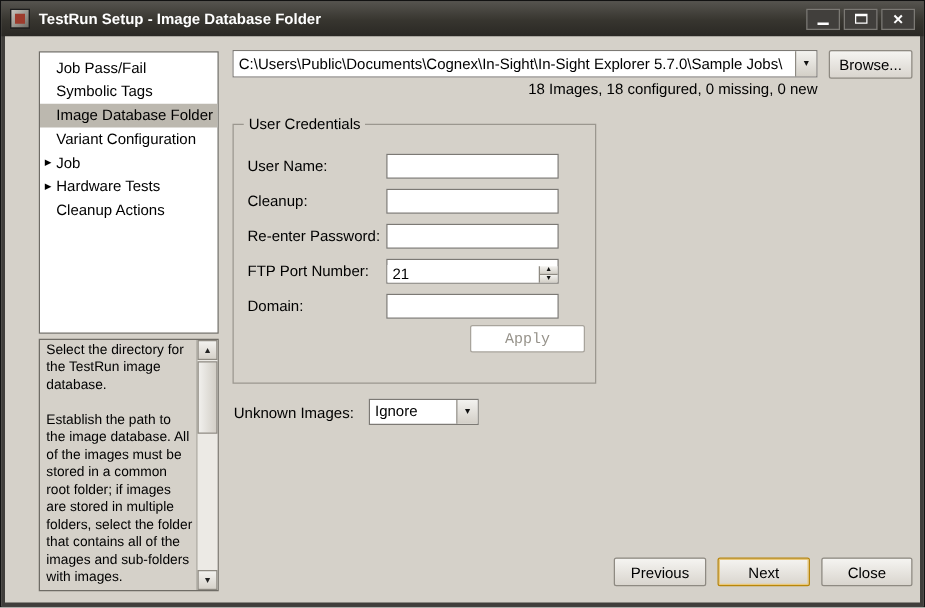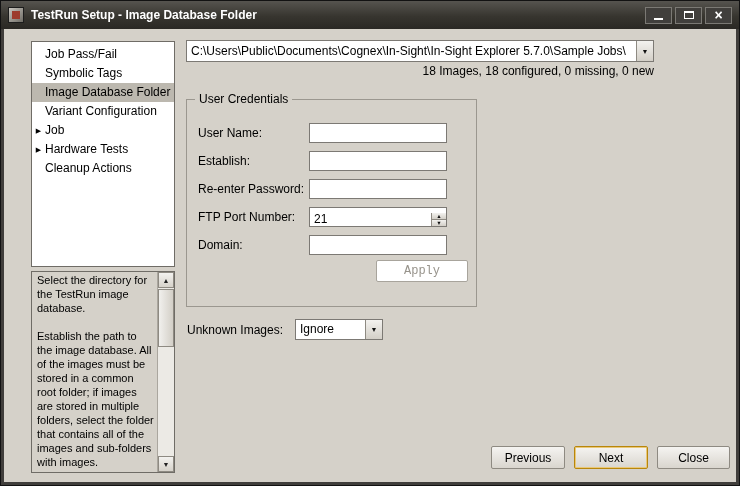--- a/index.html
+++ b/index.html
@@ -144,30 +144,31 @@
       <div class="sb-btn sb-down">▼</div>
     </div>
   </div>
 
   <div class="path-combo">
     <input class="path-input" type="text" value="C:\Users\Public\Documents\Cognex\In-Sight\In-Sight Explorer 5.7.0\Sample Jobs\" style="">
     <button class="combo-btn">
         <span>▼</span>
       </button>
   </div>
+  <button class="btn browse-btn">Browse...</button>
 
   <div class="summary">18 Images, 18 configured, 0 missing, 0 new</div>
 
   <div class="groupbox">
     <span class="group-title">User Credentials</span>
 
     <span class="cred-label" style="top:23px">User Name:</span>
     <input class="cred-input" style="top: 23px;" type="text" value="">
 
-    <span class="cred-label" style="top:51px">Establish:</span>
+    <span class="cred-label" style="top:51px">Cleanup:</span>
     <input class="cred-input" style="top: 51px;" type="password" value="">
 
     <span class="cred-label" style="top:79px">Re-enter Password:</span>
     <input class="cred-input" style="top: 79px;" type="password" value="">
 
     <span class="cred-label" style="top:107px">FTP Port Number:</span>
     <div class="spin-wrap" style="top:107px">
       <input class="spin-input" type="text" value="21" style="">
       <div class="spin-col">
         <button class="spin-btn">▲</button>

